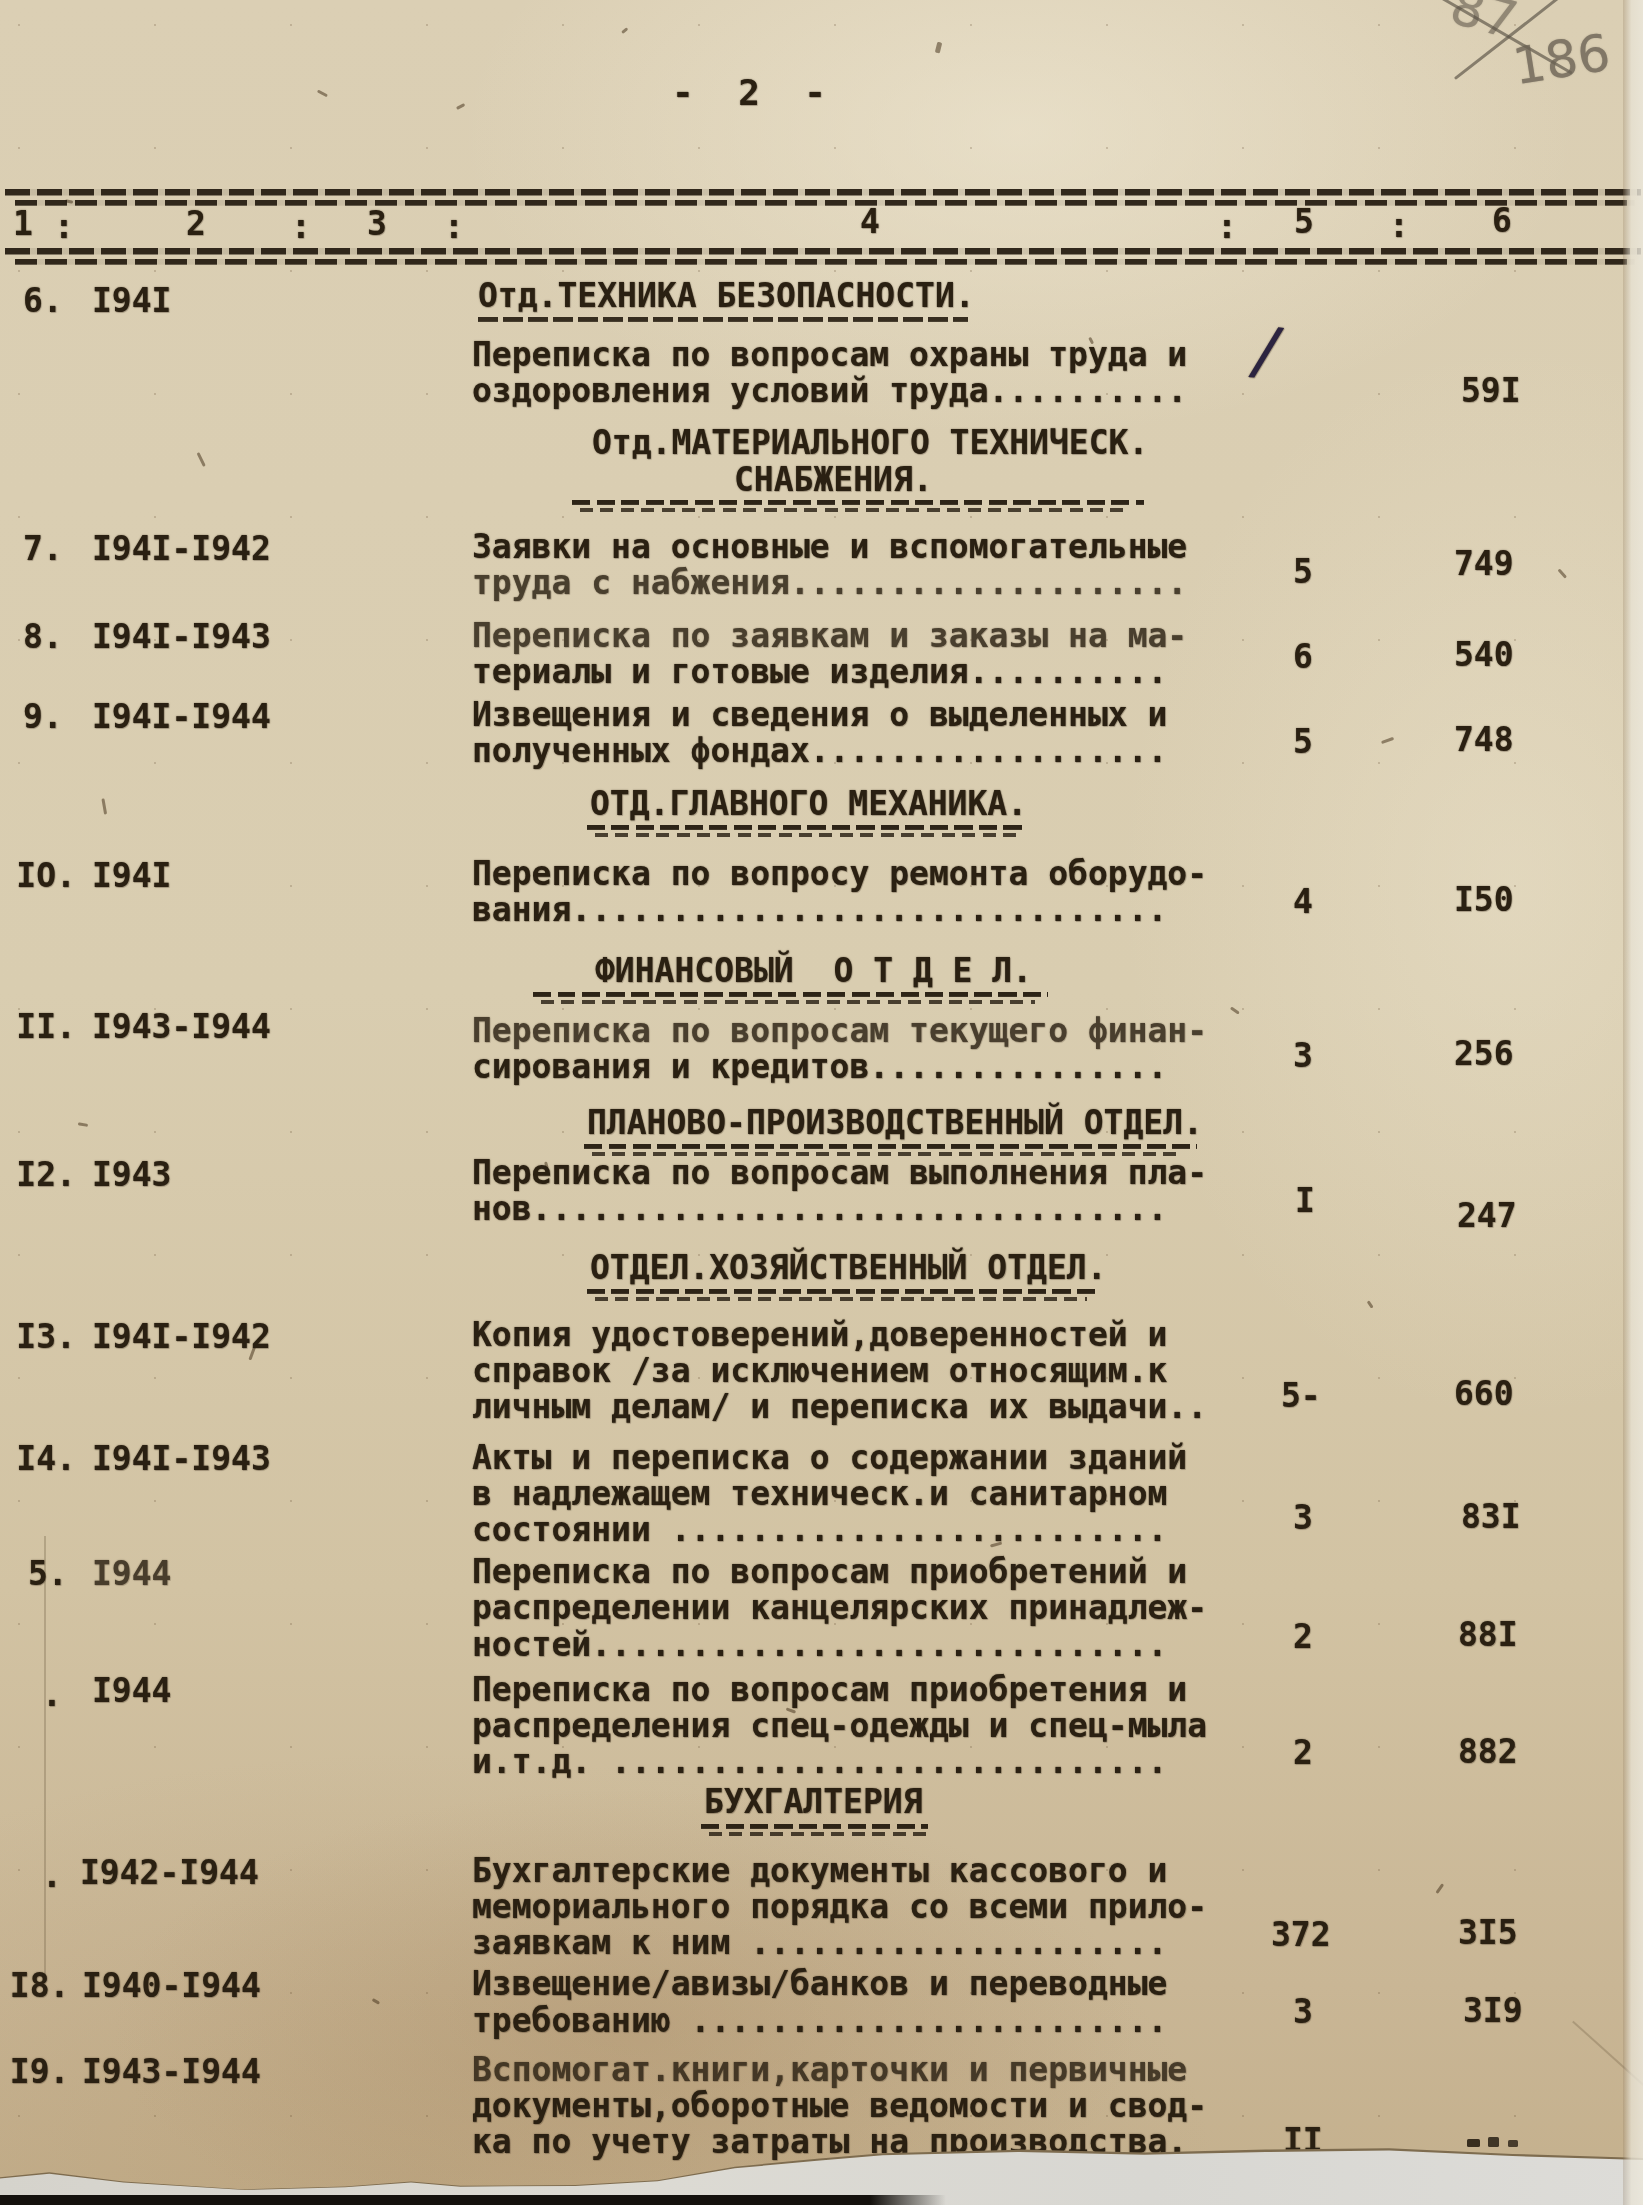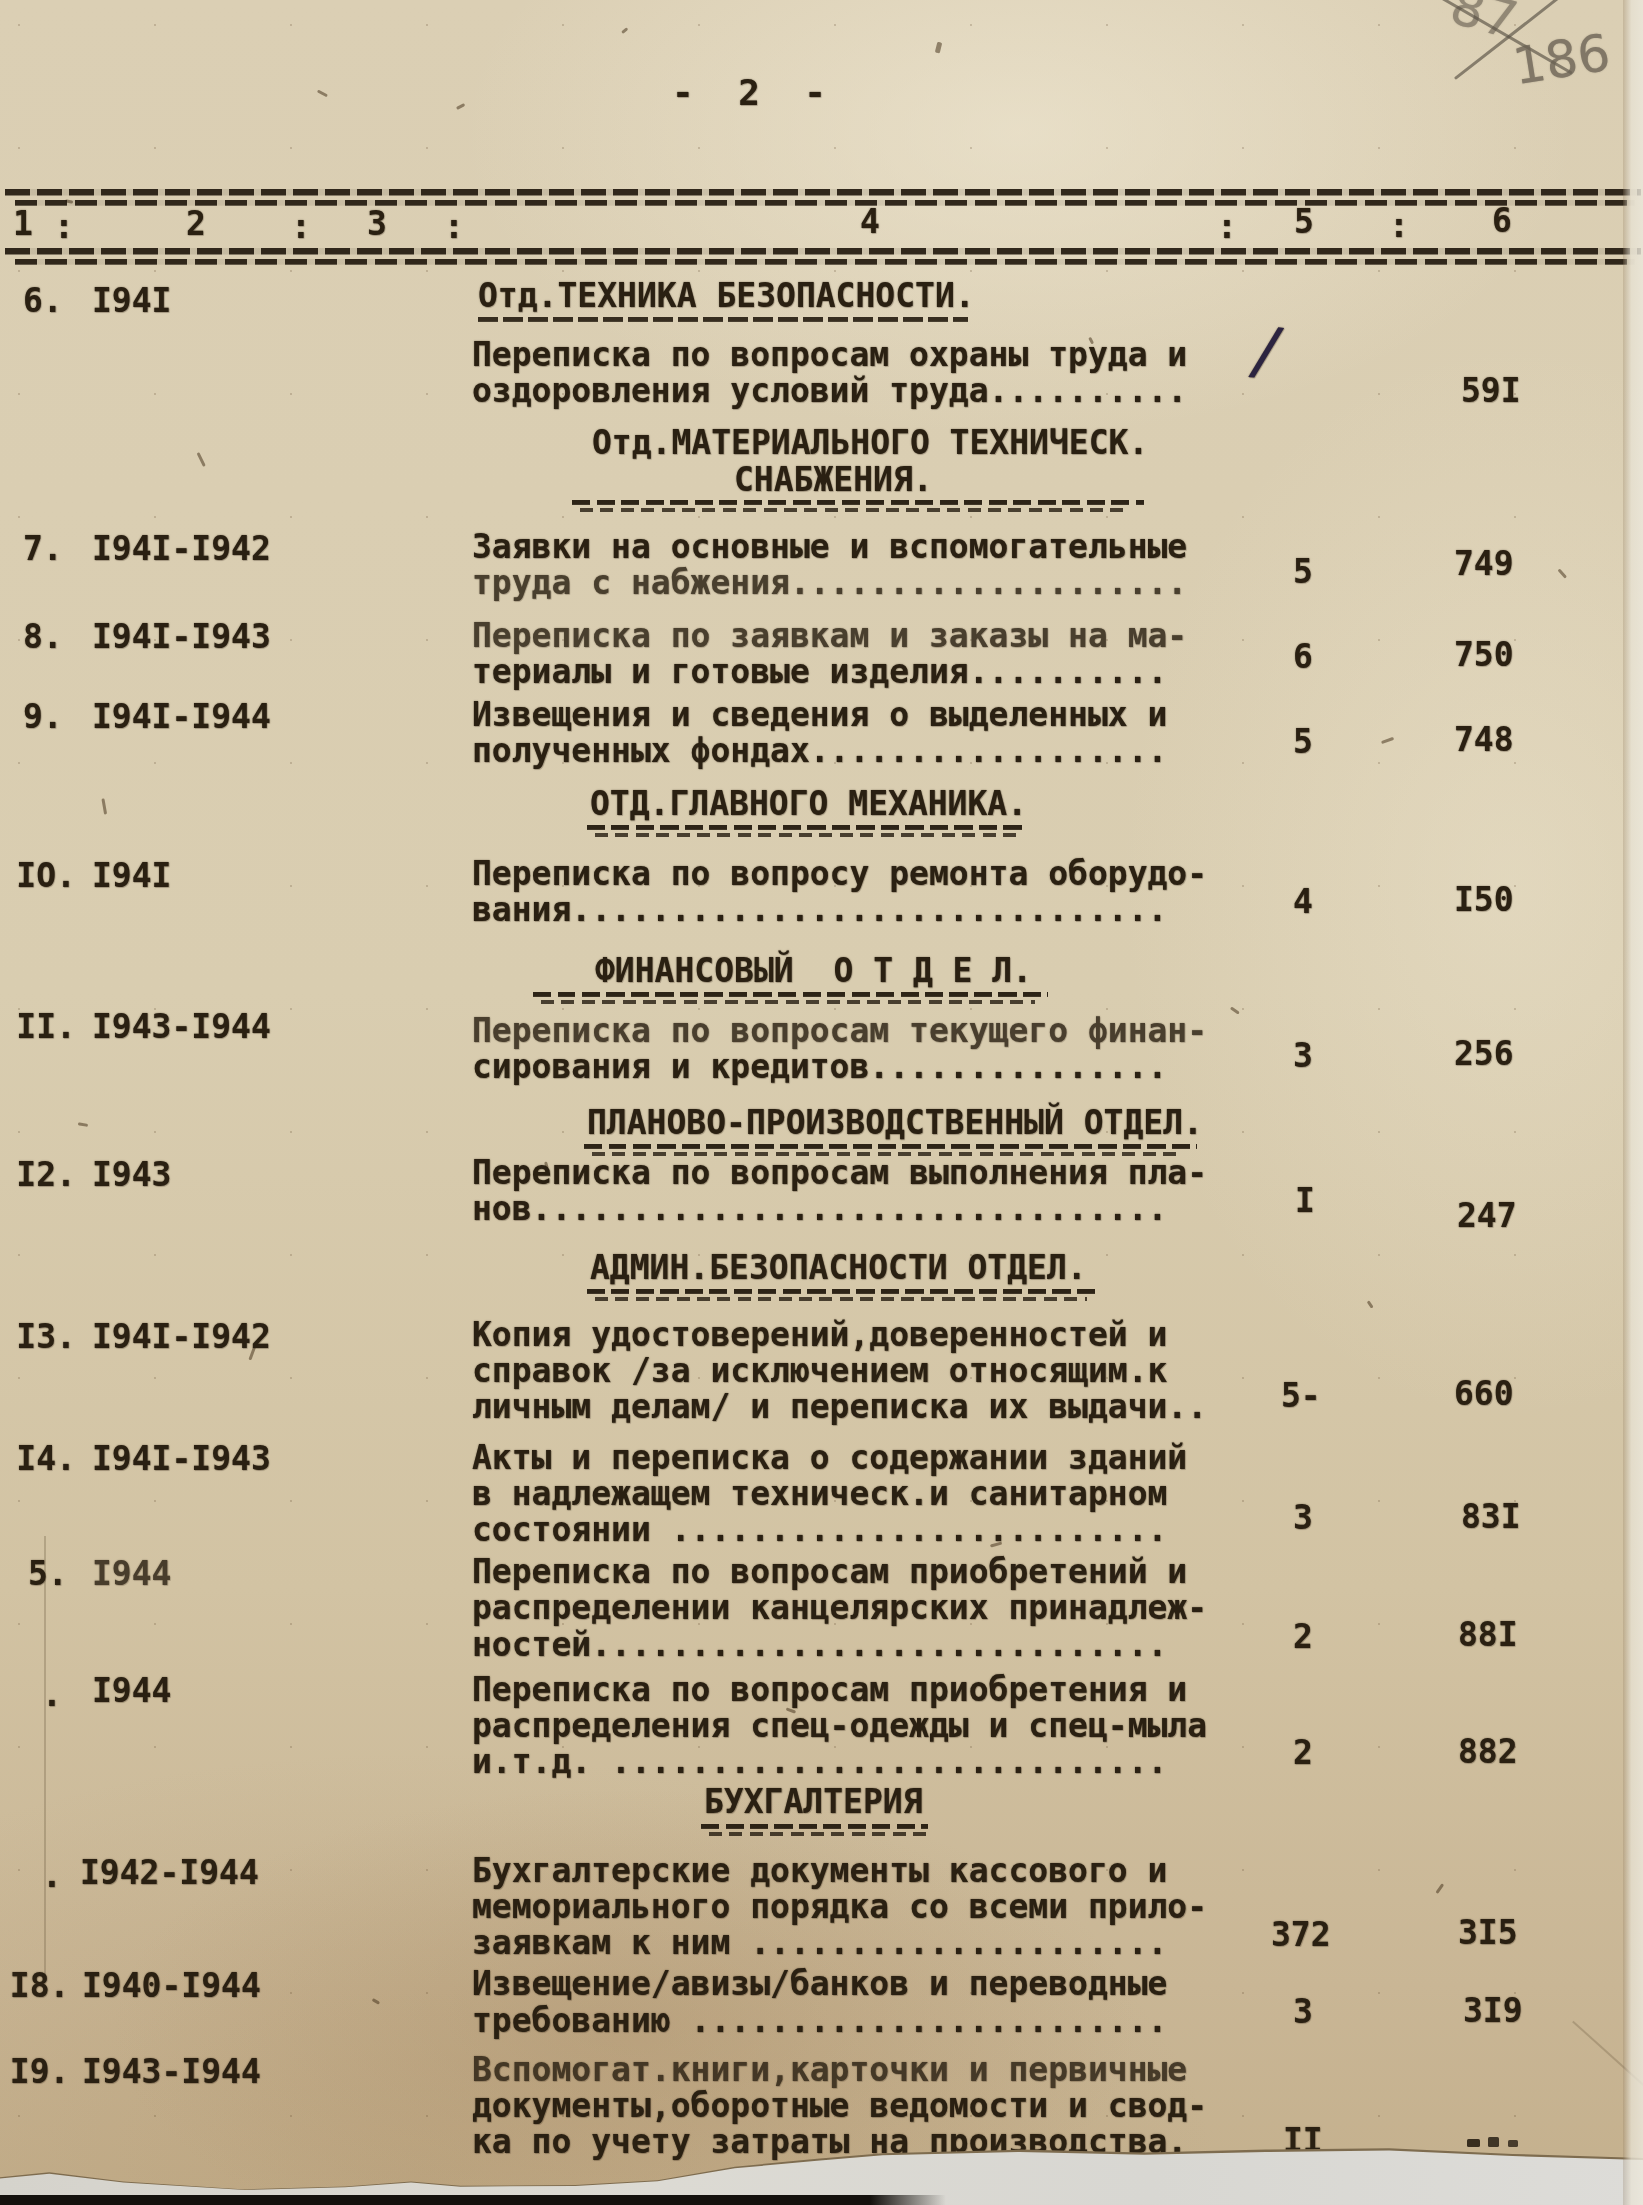--- a/index.html
+++ b/index.html
@@ -120,21 +120,21 @@
   <div class="t" style="left:472px;top:529px;">Заявки на основные и вспомогательные</div>
   <div class="t lite" style="left:472px;top:565px;">труда с набжения....................</div>
   <div class="t" style="left:1293px;top:554px;">5</div>
   <div class="t" style="left:1454px;top:546px;">749</div>
 
   <div class="t" style="left:23px;top:619px;">8.</div>
   <div class="t" style="left:92px;top:619px;">I94I-I943</div>
   <div class="t lite" style="left:472px;top:618px;">Переписка по заявкам и заказы на ма-</div>
   <div class="t" style="left:472px;top:654px;">териалы и готовые изделия..........</div>
   <div class="t" style="left:1293px;top:639px;">6</div>
-  <div class="t" style="left:1454px;top:637px;">750</div>
+  <div class="t" style="left:1454px;top:637px;">540</div>
 
   <div class="t" style="left:23px;top:699px;">9.</div>
   <div class="t" style="left:92px;top:699px;">I94I-I944</div>
   <div class="t" style="left:472px;top:697px;">Извещения и сведения о выделенных и</div>
   <div class="t" style="left:472px;top:733px;">полученных фондах..................</div>
   <div class="t" style="left:1293px;top:724px;">5</div>
   <div class="t" style="left:1454px;top:722px;">748</div>
 
   <div class="t" style="left:590px;top:786px;">ОТД.ГЛАВНОГО МЕХАНИКА.</div>
   <div class="ul" style="left:587px;top:825px;width:441px;"></div>
@@ -159,21 +159,21 @@
   <div class="t" style="left:587px;top:1105px;">ПЛАНОВО-ПРОИЗВОДСТВЕННЫЙ ОТДЕЛ.</div>
   <div class="ul" style="left:584px;top:1144px;width:613px;"></div>
 
   <div class="t" style="left:16.3px;top:1157px;">I2.</div>
   <div class="t" style="left:92px;top:1157px;">I943</div>
   <div class="t" style="left:472px;top:1155px;">Переписка по вопросам выполнения пла-</div>
   <div class="t" style="left:472px;top:1191px;">нов................................</div>
   <div class="t" style="left:1295px;top:1183px;">I</div>
   <div class="t" style="left:1457px;top:1198px;">247</div>
 
-  <div class="t" style="left:590px;top:1250px;">АДМИН.БЕЗОПАСНОСТИ ОТДЕЛ.</div>
+  <div class="t" style="left:590px;top:1250px;">ОТДЕЛ.ХОЗЯЙСТВЕННЫЙ ОТДЕЛ.</div>
   <div class="ul" style="left:587px;top:1289px;width:513px;"></div>
 
   <div class="t" style="left:16.3px;top:1319px;">I3.</div>
   <div class="t" style="left:92px;top:1319px;">I94I-I942</div>
   <div class="t" style="left:472px;top:1317px;">Копия удостоверений,доверенностей и</div>
   <div class="t" style="left:472px;top:1353px;">справок /за исключением относящим.к</div>
   <div class="t" style="left:472px;top:1389px;">личным делам/ и переписка их выдачи..</div>
   <div class="t" style="left:1281px;top:1378px;">5-</div>
   <div class="t" style="left:1454px;top:1376px;">660</div>
 

